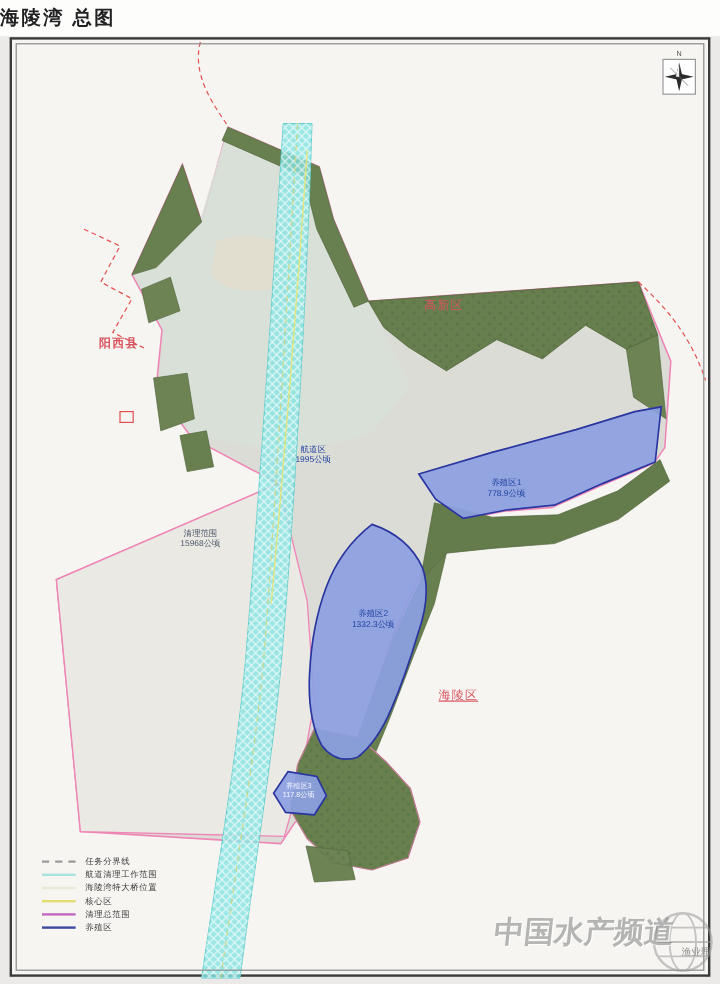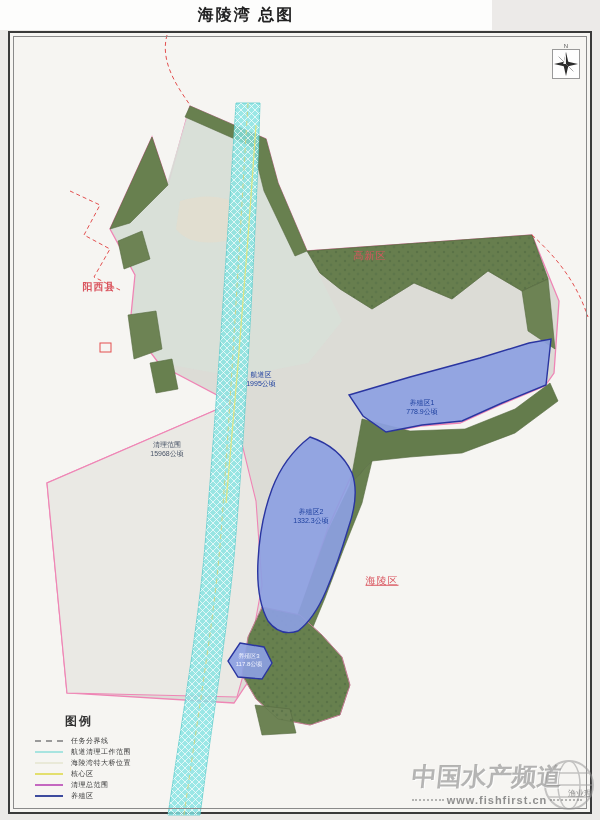--- a/index.html
+++ b/index.html
@@ -2,22 +2,22 @@
 <html><head>
 <meta charset="utf-8">
 <style>
   html,body{margin:0;padding:0;}
   body{
     width:600px;height:820px;position:relative;overflow:hidden;
     background:#eceae8;
     font-family:"Liberation Sans","DejaVu Sans",sans-serif;
   }
   .titlebar{
-    position:absolute;left:0;top:0;width:492px;height:30px;
-    background:#fdfdfc;display:flex;align-items:center;justify-content:center;
+    position:absolute;left:0;top:0;width:600px;height:30px;
+    background:#fdfdfc;display:flex;align-items:center;justify-content:flex-start;
   }
   .titlebar .t{font-size:16px;font-weight:bold;color:#222;letter-spacing:2px;}
   .sheet{
     position:absolute;left:8px;top:31px;width:584px;height:783px;
     background:#f6f5f2;border:2px solid #3a3a3a;box-sizing:border-box;
   }
   .sheet .inner-frame{
     position:absolute;left:3px;top:3px;right:3px;bottom:3px;
     border:1px solid #8a8a8a;pointer-events:none;
   }
@@ -152,21 +152,20 @@
       <svg width="24" height="24" viewBox="0 0 26 26">
         <path d="M13,0 L16,13 L13,26 L10,13 Z" fill="#2b2b2b"></path>
         <path d="M0,13 L13,10 L26,13 L13,16 Z" fill="#2b2b2b"></path>
         <path d="M5,5 L21,21" stroke="#777" stroke-width=".7"></path>
         <path d="M13,0 L10,13 L13,13 Z" fill="#f0f0f0"></path>
       </svg>
     </div>
   </div>
 
   <div class="legend">
-    <div class="lg-title">图例</div>
     <div class="lg-row">
       <span class="lg-swatch" style="border-top-color: rgb(154, 154, 154); border-top-style: dashed;"></span>
       <span class="lg-label">任务分界线</span>
     </div>
     <div class="lg-row">
       <span class="lg-swatch" style="border-top-color: rgb(168, 228, 224); border-top-style: solid;"></span>
       <span class="lg-label">航道清理工作范围</span>
     </div>
     <div class="lg-row">
       <span class="lg-swatch" style="border-top-color: rgb(233, 233, 216); border-top-style: solid;"></span>
@@ -187,19 +186,14 @@
   </div>
 </div>
 
 <div class="watermark">
   <svg class="wm-globe" width="54" height="54" viewBox="0 0 54 54">
     <circle cx="27" cy="27" r="24" fill="none" stroke="#9a9a9a" stroke-width="2"></circle>
     <ellipse cx="27" cy="27" rx="11" ry="24" fill="none" stroke="#9a9a9a" stroke-width="1.5"></ellipse>
     <path d="M3,27 L51,27 M6,15 L48,15 M6,39 L48,39" stroke="#9a9a9a" stroke-width="1.5" fill="none"></path>
   </svg>
   <div class="wm-brand">中国水产频道</div>
-  <div class="wm-urlrow">
-    <span class="wm-dash"></span>
-    <span class="wm-url">www.fishfirst.cn</span>
-    <span class="wm-dash"></span>
-  </div>
   <div class="wm-note">渔业理</div>
 </div>
 
 </body></html>

